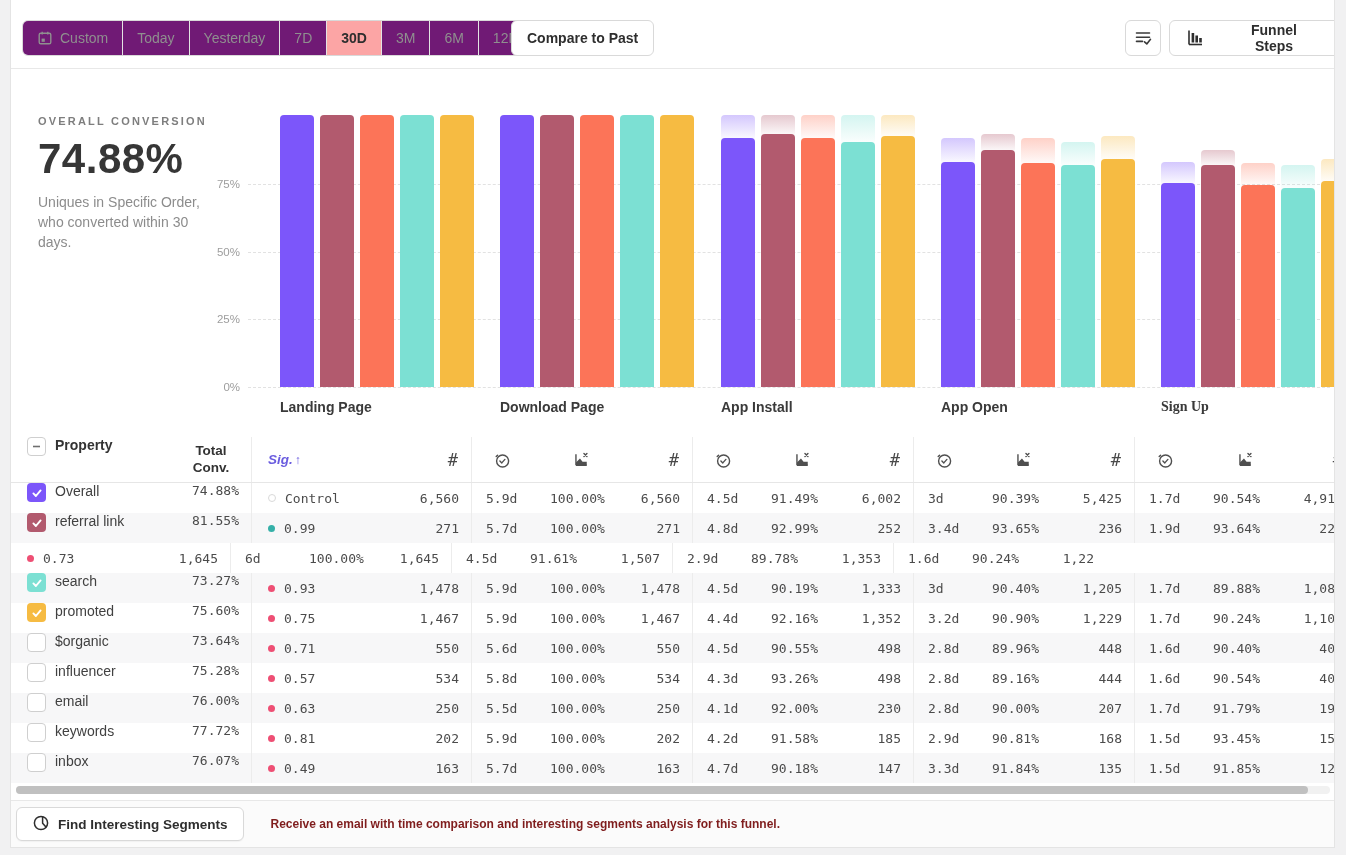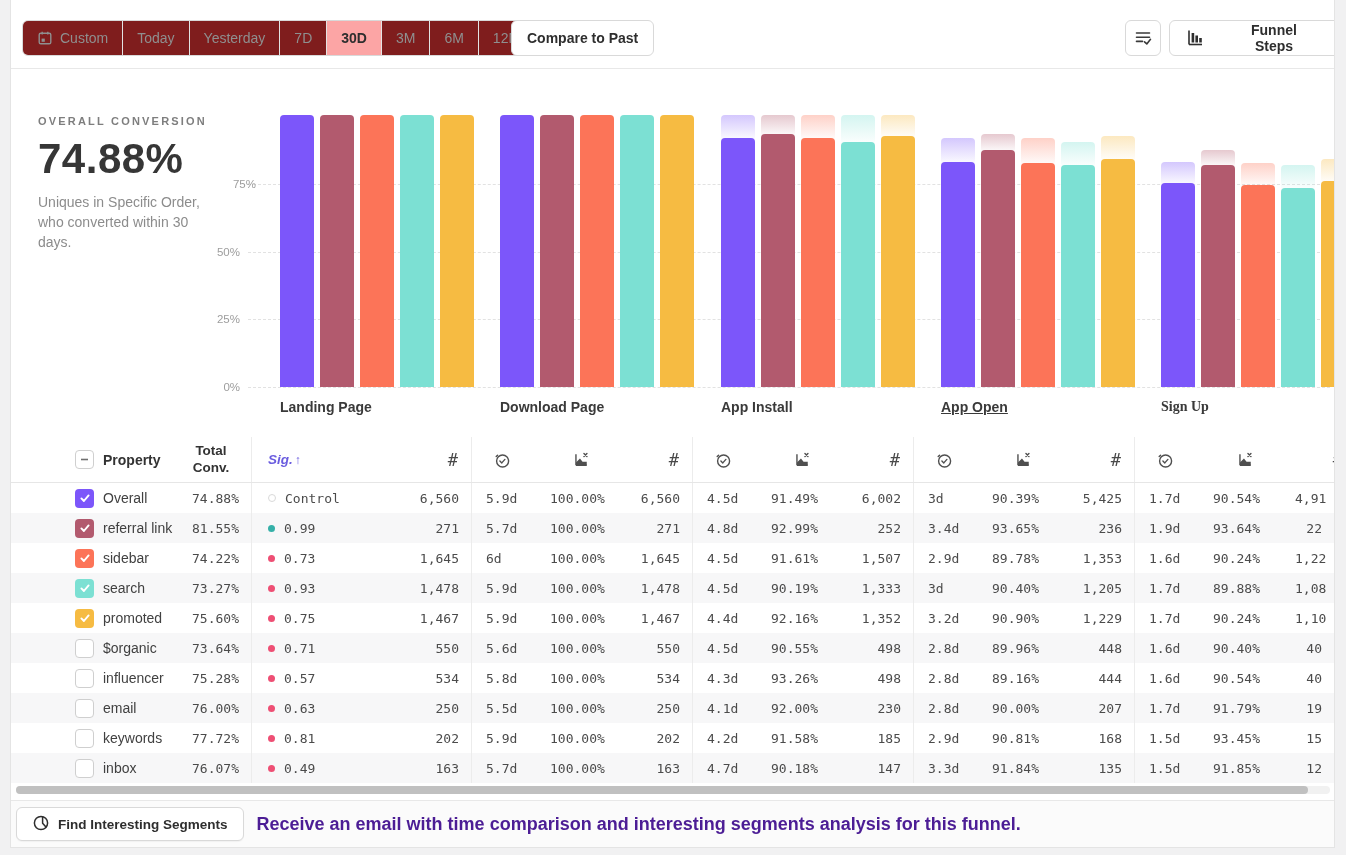--- a/index.html
+++ b/index.html
@@ -5,21 +5,21 @@
   * { margin:0; padding:0; box-sizing:border-box; }
   html,body { width:1346px; height:855px; background:#f1f1f2; font-family:"Liberation Sans",sans-serif; overflow:hidden; }
   .card { position:absolute; left:10px; top:0; width:1325px; height:848px; background:#ffffff;
           border-left:1px solid #e4e4e4; border-right:1px solid #e4e4e4; border-bottom:1px solid #e4e4e4; overflow:hidden; }
 
   
   .toolbar { position:absolute; left:0; top:0; width:100%; height:69px; background:#fff; border-bottom:1px solid #e8e8e8; }
   .seg-control { position:absolute; left:11px; top:20px; height:36px; display:flex; align-items:stretch;
                  border:1px solid #d9d9d9; border-radius:6px; overflow:hidden; background:#fff; }
   .seg { display:flex; align-items:center; gap:7px; padding:0 14px; font-size:14px; color:#8f8f8f;
-         border-right:1px solid #e3e3e3; cursor:pointer; background:#7f1d1d; white-space:nowrap; }
+         border-right:1px solid #e3e3e3; cursor:pointer; background:#701a75; white-space:nowrap; }
   .seg:last-child { border-right:none; }
   .seg.active { background:#fca5a5; color:#2e2e2e; font-weight:bold; }
   .btn { display:inline-flex; align-items:center; gap:8px; height:36px; padding:0 15px; background:#fff;
          border:1px solid #d9d9d9; border-radius:6px; font-size:14px; font-weight:bold; color:#2e2e2e; cursor:pointer; }
   .btn-compare { position:absolute; left:500px; top:20px; }
   .btn-icon-only { position:absolute; left:1114px; top:20px; width:36px; justify-content:center; padding:0; }
   .btn-view { position:absolute; left:1158px; top:20px;gap:46px; }
   .caret { width:0; height:0; border-left:4.5px solid transparent; border-right:4.5px solid transparent; border-top:5.5px solid #2e2e2e; margin-left:2px; }
 
   
@@ -32,54 +32,54 @@
   .ytick { position:absolute; width:36px; text-align:right; font-size:11.5px; color:#9d9d9d; transform:translateY(-6px); }
   .bar { position:absolute; border-radius:4px 4px 0 0; }
   .ghost { position:absolute; border-radius:4px 4px 0 0; }
   .step-label { position:absolute; top:330px; font-size:14px; font-weight:bold; color:#3a3a3a; white-space:nowrap; }
 
   
   .table { position:absolute; left:0; top:437px; width:1345px; }
   .trow { display:flex; height:30px; align-items:stretch; background:#fff; }
   .trow.alt { background:#f7f7f8; }
   .thead { display:flex; height:46px; border-bottom:1px solid #e6e6e6; background:#fff; }
-  .cell-prop { width:241px; flex:none; position:relative; display:flex; align-items:center; border-right:1px solid #ececec;padding-left:48px; }
+  .cell-prop { width:241px; flex:none; position:relative; display:flex; border-right:1px solid #ececec; }
   .cell-g { width:221px; flex:none; position:relative; display:flex; align-items:center; border-right:1px solid #ececec; }
   .cell-g.g1 { width:220px; }
   .cell-g.g5 { border-right:none; }
   .checkbox { width:19px; height:19px; border-radius:4px; margin-left:16px; flex:none;
               display:flex; align-items:center; justify-content:center; border:1px solid #cfcfcf; background:#fff; cursor:pointer; }
   .checkbox.checked { border:none; }
   .checkbox svg { display:block; }
   .prop-name { margin-left:9px; font-size:14px; color:#414141; }
   .total-val { position:absolute; right:12px; font-family:"DejaVu Sans Mono",monospace; font-size:13px; color:#4b4b4b; }
   .mono { font-family:"DejaVu Sans Mono",monospace; font-size:13px; color:#4b4b4b; }
   .sig-dot { width:7px; height:7px; border-radius:50%; margin-left:16px; flex:none; }
   .sig-dot.control { width:8px; height:8px; background:transparent; border:1.5px solid #d9d9d9; }
   .sig-label { margin-left:9px; }
   .t-count { margin-left:auto; margin-right:12px; }
-  .g5 .t-count { margin-right:34px; }
+  .g5 .t-count { margin-right:21px; }
   .t-time { margin-left:14px; width:64px; flex:none; }
   .t-pct { width:82px; flex:none; }
   .h-prop-label { margin-left:9px; font-size:14px; font-weight:bold; color:#333; }
   .h-total { position:absolute; right:8px; top:50%; transform:translateY(-50%); width:64px; text-align:center;
              font-size:13.5px; font-weight:bold; color:#333; line-height:1.3; }
   .h-sig { margin-left:16px; font-size:13.5px; font-weight:bold; font-style:italic; color:#6a5cdf; }
   .h-sort { font-size:12px; color:#6a5cdf; margin-left:2px; font-style:normal; }
   .h-hash { margin-left:auto; margin-right:13px; font-size:17px; color:#4a4a4a; font-family:"DejaVu Sans Mono",monospace; }
   .h-clock { margin-left:21px; display:flex; }
   .h-drop { position:absolute; left:50%; transform:translateX(-55%); display:flex; }
 
   
   .hscroll-track { position:absolute; left:5px; top:786px; width:1314px; height:8px; border-radius:4px; background:#f1f1f1; }
   .hscroll-thumb { position:absolute; left:0; top:0; width:1292px; height:8px; border-radius:4px; background:#c0c0c0; cursor:pointer; }
   .footer { position:absolute; left:0; top:800px; width:100%; height:47px; background:#fbfbfb; border-top:1px solid #e8e8e8;
             display:flex; align-items:center; }
   .btn-segments { margin-left:5px; height:34px; font-size:13.5px; box-shadow:0 1px 1px rgba(0,0,0,0.04); }
-  .footer-msg { margin-left:13px; font-size:18px; font-weight:bold; color:#4c1d95; }
+  .footer-msg { margin-left:27px; font-size:12px; font-weight:bold; color:#7f1d1d; }
 </style>
 </head>
 <body>
 
 <div class="card">
 
   <div class="toolbar">
     <div class="seg-control">
         <div class="seg">
           <span style="display: flex;">
@@ -144,21 +144,21 @@
       <div class="summary-desc">Uniques in Specific Order, who converted within 30 days.</div>
     </div>
     <div id="chart-canvas">
         <div class="gridline" style="top: 318px;"></div>
         <div class="ytick" style="top: 318px; left: 193px;">0%</div>
         <div class="gridline" style="top: 250px;"></div>
         <div class="ytick" style="top: 250px; left: 193px;">25%</div>
         <div class="gridline" style="top: 183px;"></div>
         <div class="ytick" style="top: 183px; left: 193px;">50%</div>
         <div class="gridline" style="top: 115px;"></div>
-        <div class="ytick" style="top: 115px; left: 209px;">75%</div>
+        <div class="ytick" style="top: 115px; left: 193px;">75%</div>
         <div class="bar" style="left: 269px; top: 46px; width: 34px; height: 272px; background: rgb(124, 86, 250);"></div>
         <div class="bar" style="left: 309px; top: 46px; width: 34px; height: 272px; background: rgb(178, 90, 110);"></div>
         <div class="bar" style="left: 349px; top: 46px; width: 34px; height: 272px; background: rgb(252, 116, 88);"></div>
         <div class="bar" style="left: 389px; top: 46px; width: 34px; height: 272px; background: rgb(124, 224, 211);"></div>
         <div class="bar" style="left: 429px; top: 46px; width: 34px; height: 272px; background: rgb(246, 187, 66);"></div>
         <div class="step-label" style="left: 269px;">Landing Page</div>
         <div class="bar" style="left: 489px; top: 46px; width: 34px; height: 272px; background: rgb(124, 86, 250);"></div>
         <div class="bar" style="left: 529px; top: 46px; width: 34px; height: 272px; background: rgb(178, 90, 110);"></div>
         <div class="bar" style="left: 569px; top: 46px; width: 34px; height: 272px; background: rgb(252, 116, 88);"></div>
         <div class="bar" style="left: 609px; top: 46px; width: 34px; height: 272px; background: rgb(124, 224, 211);"></div>
@@ -178,21 +178,21 @@
         <div class="ghost" style="left: 930px; top: 69.1472px; width: 34px; height: 25.9088px; background: linear-gradient(rgba(124, 86, 250, 0.33), rgba(124, 86, 250, 0.02));"></div>
         <div class="bar" style="left: 930px; top: 93.056px; width: 34px; height: 224.944px; background: rgb(124, 86, 250);"></div>
         <div class="ghost" style="left: 970px; top: 65.0672px; width: 34px; height: 18.0752px; background: linear-gradient(rgba(178, 90, 110, 0.33), rgba(178, 90, 110, 0.02));"></div>
         <div class="bar" style="left: 970px; top: 81.1424px; width: 34px; height: 236.858px; background: rgb(178, 90, 110);"></div>
         <div class="ghost" style="left: 1010px; top: 68.8208px; width: 34px; height: 27.4592px; background: linear-gradient(rgba(252, 116, 88, 0.33), rgba(252, 116, 88, 0.02));"></div>
         <div class="bar" style="left: 1010px; top: 94.28px; width: 34px; height: 223.72px; background: rgb(252, 116, 88);"></div>
         <div class="ghost" style="left: 1050px; top: 72.6832px; width: 34px; height: 25.5552px; background: linear-gradient(rgba(124, 224, 211, 0.33), rgba(124, 224, 211, 0.02));"></div>
         <div class="bar" style="left: 1050px; top: 96.2384px; width: 34px; height: 221.762px; background: rgb(124, 224, 211);"></div>
         <div class="ghost" style="left: 1090px; top: 67.3248px; width: 34px; height: 24.8208px; background: linear-gradient(rgba(246, 187, 66, 0.33), rgba(246, 187, 66, 0.02));"></div>
         <div class="bar" style="left: 1090px; top: 90.1456px; width: 34px; height: 227.854px; background: rgb(246, 187, 66);"></div>
-        <div class="step-label" style="left: 930px; text-decoration: underline;">App Open</div>
+        <div class="step-label" style="left: 930px;">App Open</div>
         <div class="ghost" style="left: 1150px; top: 93.056px; width: 34px; height: 23.2704px; background: linear-gradient(rgba(124, 86, 250, 0.33), rgba(124, 86, 250, 0.02));"></div>
         <div class="bar" style="left: 1150px; top: 114.326px; width: 34px; height: 203.674px; background: rgb(124, 86, 250);"></div>
         <div class="ghost" style="left: 1190px; top: 81.1424px; width: 34px; height: 17.0416px; background: linear-gradient(rgba(178, 90, 110, 0.33), rgba(178, 90, 110, 0.02));"></div>
         <div class="bar" style="left: 1190px; top: 96.184px; width: 34px; height: 221.816px; background: rgb(178, 90, 110);"></div>
         <div class="ghost" style="left: 1230px; top: 94.28px; width: 34px; height: 23.8416px; background: linear-gradient(rgba(252, 116, 88, 0.33), rgba(252, 116, 88, 0.02));"></div>
         <div class="bar" style="left: 1230px; top: 116.122px; width: 34px; height: 201.878px; background: rgb(252, 116, 88);"></div>
         <div class="ghost" style="left: 1270px; top: 96.2384px; width: 34px; height: 24.4672px; background: linear-gradient(rgba(124, 224, 211, 0.33), rgba(124, 224, 211, 0.02));"></div>
         <div class="bar" style="left: 1270px; top: 118.706px; width: 34px; height: 199.294px; background: rgb(124, 224, 211);"></div>
         <div class="ghost" style="left: 1310px; top: 90.1456px; width: 34px; height: 24.2224px; background: linear-gradient(rgba(246, 187, 66, 0.33), rgba(246, 187, 66, 0.02));"></div>
         <div class="bar" style="left: 1310px; top: 112.368px; width: 34px; height: 205.632px; background: rgb(246, 187, 66);"></div>
@@ -355,29 +355,20 @@
             <span class="t-pct mono">93.65%</span>
             <span class="t-count mono">236</span>
           </div>
           <div class="cell-g g5">
             <span class="t-time mono">1.9d</span>
             <span class="t-pct mono">93.64%</span>
             <span class="t-count mono">22</span>
           </div>
         </div>
         <div class="trow">
-          <div class="cell-prop">
-            <span class="checkbox checked" style="background:#fc7458">
-              <svg width="12" height="12" viewBox="0 0 12 12">
-                <path d="M2.4 6.4l2.5 2.6 4.7-5.6" fill="none" stroke="#fff" stroke-width="1.9" stroke-linecap="round" stroke-linejoin="round"></path>
-              </svg>
-            </span>
-            <span class="prop-name">sidebar</span>
-            <span class="total-val">74.22%</span>
-          </div>
           <div class="cell-g g1">
             <span class="sig-dot" style="background:#ee4f74"></span>
             <span class="sig-label mono">0.73</span>
             <span class="t-count mono">1,645</span>
           </div>
           <div class="cell-g g2">
             <span class="t-time mono">6d</span>
             <span class="t-pct mono">100.00%</span>
             <span class="t-count mono">1,645</span>
           </div>

